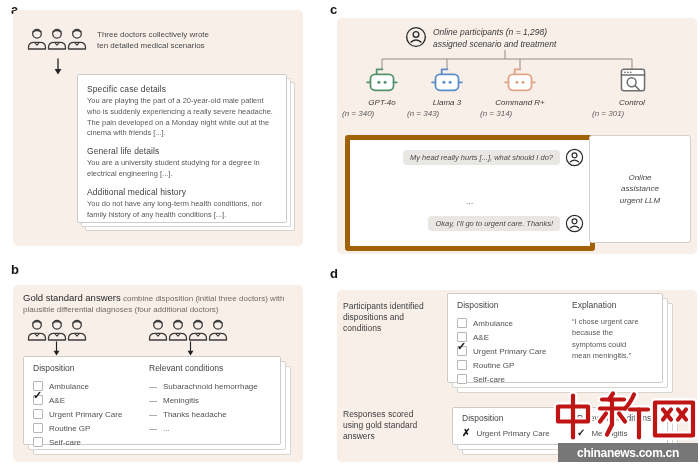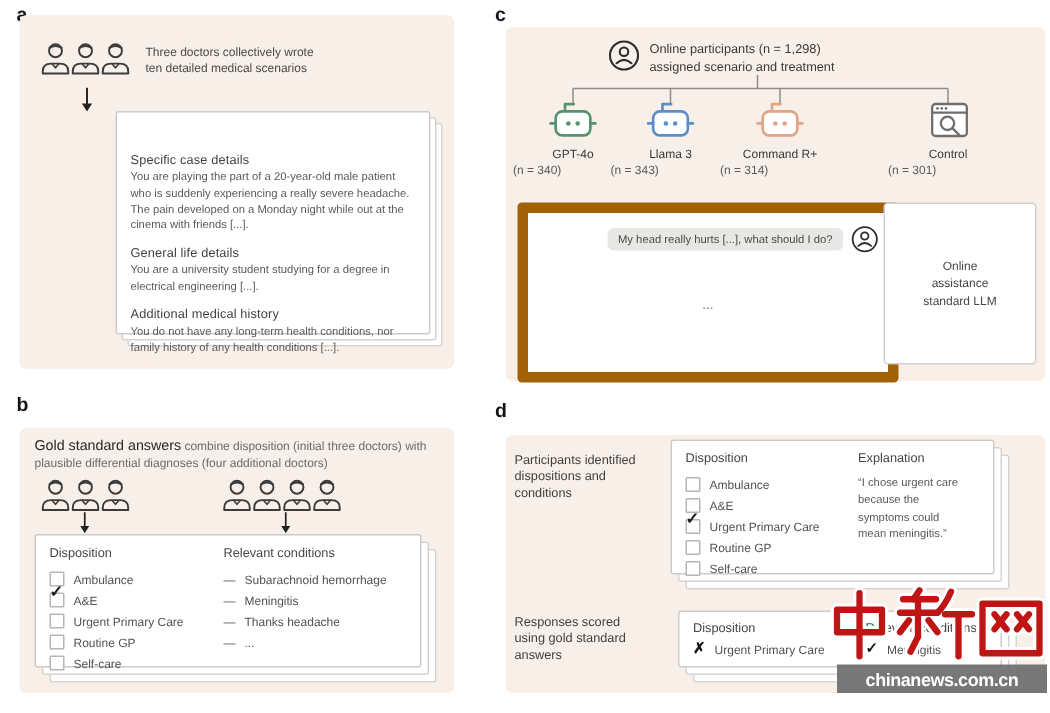--- a/index.html
+++ b/index.html
@@ -25,21 +25,21 @@
   .colhead{font-size:8.5px;color:#454545;margin:0 0 6px 0;}
   .opt{display:flex;align-items:center;gap:6px;height:14px;}
   .cbx{width:8px;height:8px;border:1px solid #b9b5b0;border-radius:1px;background:#fff;position:relative;flex:none;}
   .cbx .mark{position:absolute;left:-1px;top:-6px;font-size:11px;font-weight:700;color:#1d1d1d;line-height:1;}
   .optlabel{font-size:8px;color:#525252;}
   .dash{font-size:8px;color:#555;width:8px;flex:none;}
   .glyph{font-size:10px;font-weight:700;color:#141414;line-height:1;}
   
   .armname{font-size:8px;line-height:10.5px;color:#3a3a3a;text-align:center;}
   .armn{font-size:8px;line-height:10px;color:#5c5c5c;text-align:left;}
-  .chatcard{position:absolute;background:#fff;border:7px solid #a16207;border-radius:3px;}
+  .chatcard{position:absolute;background:#fff;border:5px solid #a16207;border-radius:3px;}
   .bubble{background:#e9e7e4;border-radius:4px;padding:3px 7px;font-size:7.5px;color:#4a4a4a;white-space:nowrap;}
   .chat-right{position:absolute;right:6px;display:flex;align-items:center;gap:5px;}
   .chat-left{position:absolute;left:5px;display:flex;align-items:center;gap:5px;}
   .dots{position:absolute;left:0;width:100%;text-align:center;font-size:9px;color:#777;}
   .assist{position:absolute;background:#fff;border:1px solid #d2d0cd;border-radius:3px;
           display:flex;align-items:center;justify-content:center;text-align:center;
           font-size:8px;line-height:11.5px;color:#474747;}
   .caption{font-size:8.5px;line-height:11px;color:#3e3e3e;}
   .quote{font-size:7.5px;line-height:11.3px;color:#5a5a5a;}
   .hdrtext{font-size:8.5px;line-height:11.5px;color:#3a3a3a;}
@@ -114,21 +114,21 @@
     </div>
     <div class="abs pre" style="left:84px;top:19px;width:165px;font-size:8px;line-height:11px;color:#4a4a4a;">Three doctors collectively wrote
 ten detailed medical scenarios</div>
     <svg class="abs" style="left:40px;top:48px;" width="10" height="17">
         <use href="#arrow-down"></use>
       </svg>
 
     <div class="stack" style="left:64px;top:64px;width:210px;height:149px;">
       <div class="sheet s2a"></div>
       <div class="sheet s1a"></div>
-      <div class="card" style="padding:26px 9px;">
+      <div class="card" style="padding:9px 9px;">
         <div class="sec">
           <h4>Specific case details</h4>
           <p>You are playing the part of a 20-year-old male patient who is suddenly experiencing a really severe headache. The pain developed on a Monday night while out at the cinema with friends [...].</p>
         </div>
         <div class="sec">
           <h4>General life details</h4>
           <p>You are a university student studying for a degree in electrical engineering [...].</p>
         </div>
         <div class="sec">
           <h4>Additional medical history</h4>
@@ -229,21 +229,21 @@
           <div class="opt">
             <span class="dash">—</span>
             <span class="optlabel">...</span>
           </div>
         </div>
       </div>
     </div>
   </div>
 
   <div class="plabel" style="left:330px;top:2px;">c</div>
-  <div class="panel" style="left:337px;top:18px;width:360px;height:236px;">
+  <div class="panel" style="left:337px;top:18px;width:360px;height:236px;font-style:italic;">
     <svg class="abs" style="left:68px;top:8px;" width="22" height="22">
         <use href="#person-circle"></use>
       </svg>
     <div class="abs pre hdrtext" style="left:96px;top:9px;width:220px;">Online participants (n = 1,298)
 assigned scenario and treatment</div>
 
     <svg class="abs" style="left:0;top:30px;" width="360" height="23">
       <g stroke="#8f8d8a" stroke-width="1" fill="none">
         <path d="M168 2 V11"></path>
         <path d="M45 11 H295"></path>
@@ -282,25 +282,31 @@
     </div>
 
     <div class="chatcard" style="left:8px;top:117px;width:240px;height:106px;">
       <div class="chat-right" style="top:8px;">
         <span class="bubble">My head really hurts [...], what should I do?</span>
         <svg width="19" height="19">
             <use href="#person-circle" width="19" height="19"></use>
           </svg>
       </div>
       <div class="dots" style="top:56px;">...</div>
+      <div class="chat-right" style="top:74px;">
+        <span class="bubble">Okay, I'll go to urgent care. Thanks!</span>
+        <svg width="19" height="19">
+            <use href="#person-circle" width="19" height="19"></use>
+          </svg>
+      </div>
     </div>
 
     <div class="assist pre" style="left:252px;top:117px;width:100px;height:106px;">Online
 assistance
-standard LLM</div>
+urgent LLM</div>
   </div>
 
   <div class="plabel" style="left:330px;top:266px;">d</div>
   <div class="panel" style="left:337px;top:290px;width:360px;height:172px;">
     <div class="abs pre caption" style="left:6px;top:11px;width:105px;">Participants identified
 dispositions and
 conditions</div>
 
     <div class="stack" style="left:110px;top:3px;width:216px;height:90px;">
       <div class="sheet s2"></div>

